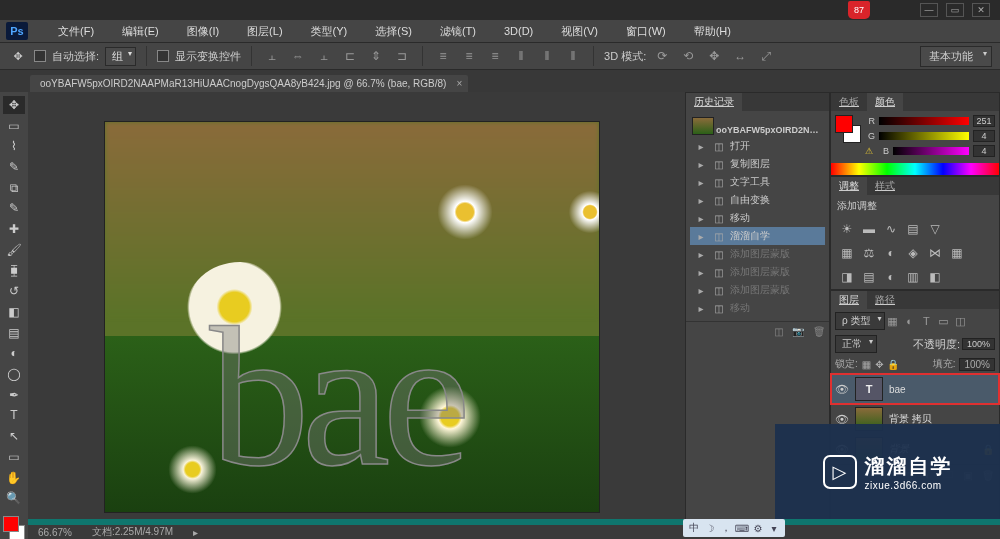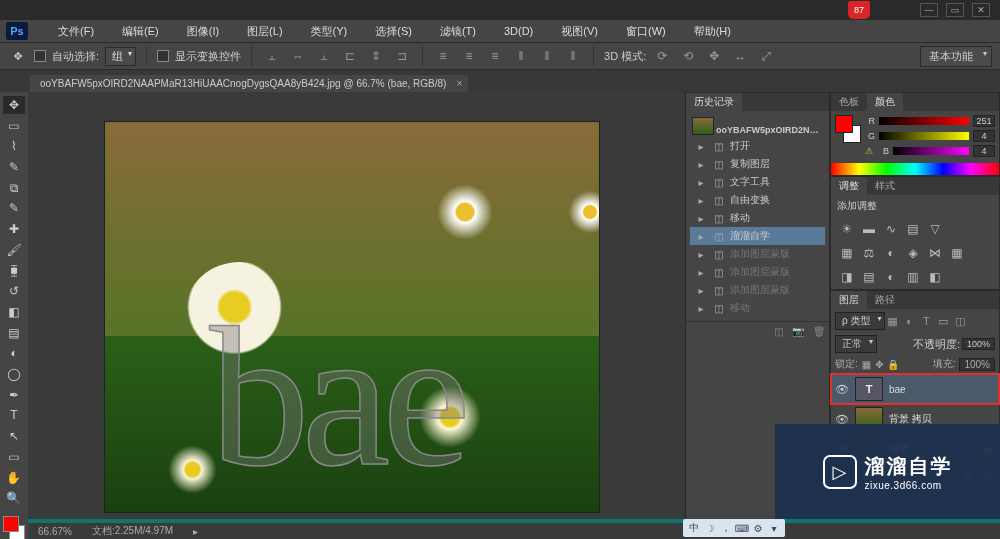--- a/index.html
+++ b/index.html
@@ -50,30 +50,30 @@
     .bg-blur { position: absolute; top: 0; left: 0; right: 0; height: 50%; background: linear-gradient(#8a6b3a, #5b7328); filter: blur(2px); }
     .grass { position: absolute; bottom: 0; left: 0; right: 0; height: 45%; background: linear-gradient(#2b6018, #1a4010); }
     .fl1 { width: 110px; height: 100px; background: radial-gradient(circle at 45% 45%, #e8cc20 18%, #f6f2e0 22%, #f6f2e0 55%, transparent 58%); top: 140px; left: 80px; }
     .fl2 { width: 60px; height: 60px; background: radial-gradient(circle, #eac030 20%, #fff 25%, transparent 65%); top: 60px; left: 330px; }
     .fl3 { width: 50px; height: 50px; background: radial-gradient(circle, #eac030 18%, #fff 22%, transparent 60%); top: 65px; left: 460px; }
     .fl4 { width: 70px; height: 70px; background: radial-gradient(circle, #e8cc20 18%, #fff6d8 24%, transparent 62%); top: 260px; left: 310px; }
     .fl5 { width: 55px; height: 55px; background: radial-gradient(circle, #e8cc20 18%, #f8f3da 24%, transparent 62%); top: 320px; left: 60px; }
     .bae-text { position: absolute; top: 175px; left: 105px; font-family: Georgia, serif; font-size: 200px; line-height: 1; color: transparent; -webkit-text-stroke: 1.5px #888; letter-spacing: -8px; text-shadow: 0 0 0 rgba(120,120,120,0.4); }
     .bae-text::after { content: ""; position: absolute; inset: 0; }
     
-    .status-bar { position: absolute; bottom: 0; left: 28px; right: 0; height: 20px; background: #3a3a3a; border-top: 4px solid #0f766e; display: flex; align-items: center; padding: 0 10px; gap: 20px; font-size: 10px; color: #aaa; }
+    .status-bar { position: absolute; bottom: 0; left: 28px; right: 0; height: 20px; background: #3a3a3a; border-top: 6px solid #0f766e; display: flex; align-items: center; padding: 0 10px; gap: 20px; font-size: 10px; color: #aaa; }
     
     
     .right-panels { width: 325px; background: #454545; display: flex; }
     .collapse-strip { width: 10px; background: #3a3a3a; }
     .panel-col1 { width: 145px; display: flex; flex-direction: column; }
     .panel-col2 { flex: 1; display: flex; flex-direction: column; }
     
     .panel { background: #454545; border: 1px solid #2a2a2a; margin-bottom: 0; }
-    .panel-tabs { display: flex; background: #383838; height: 18px; align-items: flex-end; }
+    .panel-tabs { display: flex; background: #383838; height: 18px; align-items: flex-end; text-decoration: underline; }
     .panel-tab { padding: 2px 8px; font-size: 10px; color: #aaa; background: #383838; }
     .panel-tab.active { background: #454545; color: #ddd; }
     .panel-body { padding: 4px; font-size: 10px; }
     
     
     .hist-thumb-row { display: flex; align-items: flex-end; gap: 2px; padding: 2px; font-weight: bold; }
     .hist-thumb { width: 22px; height: 18px; background: linear-gradient(#8a6b3a, #2b6018); border: 1px solid #222; }
     .hist-filename { font-size: 9px; color: #ccc; overflow: hidden; text-overflow: ellipsis; white-space: nowrap; }
     .hist-item { display: flex; align-items: center; gap: 4px; padding: 2px 4px; color: #ccc; }
     .hist-item.sel { background: #5a7a9a; }

